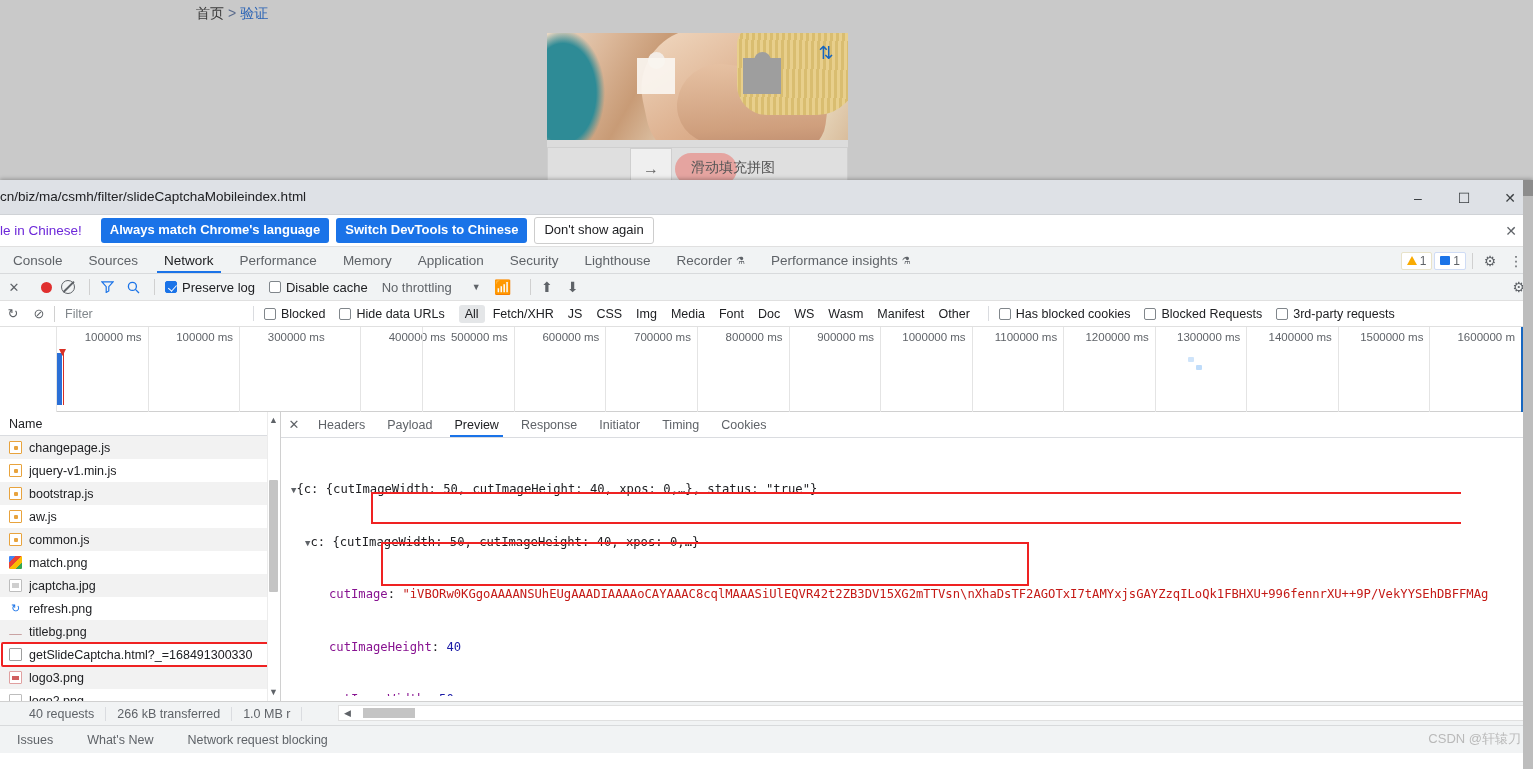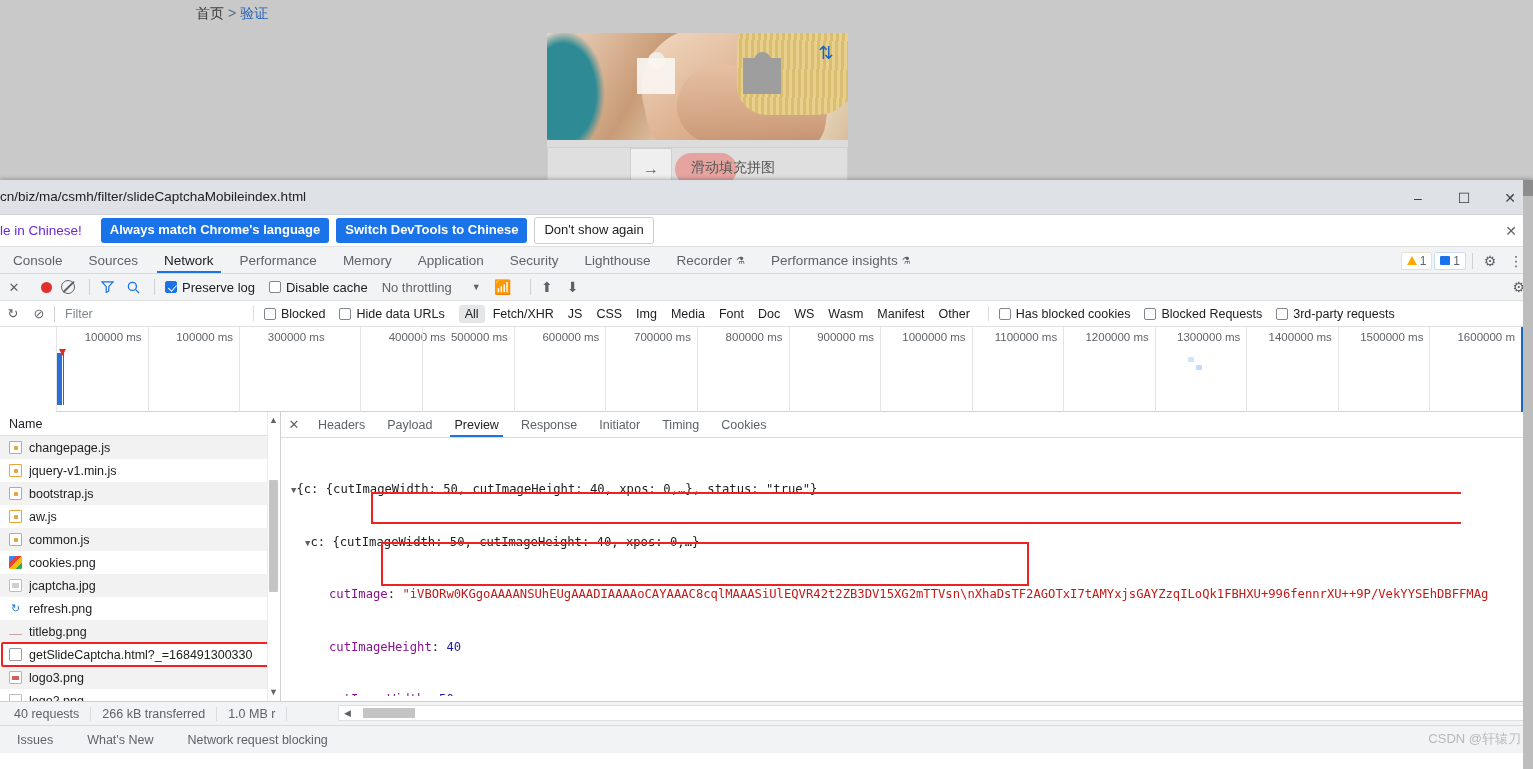--- a/index.html
+++ b/index.html
@@ -292,21 +292,21 @@
   .str { color:#c41a16; }
   .pl { color:#202124; }
   .hl-rect { position:absolute; border:2.5px solid #ef2222; pointer-events:none; }
 
   
   .dt-status {
     position:relative; height:24px; background:#f1f3f4; border-top:1px solid #d0d0d0;
     display:flex; align-items:center; font-size:12.5px; color:#5f6368;
   }
   .st-seg { padding:0 11px; border-right:1px solid #dadce0; white-space:nowrap;}
-  .st-first { padding-left:14px; }
+  .st-first { padding-left:29px; }
   .hscroll-track { position:absolute; left:338px; right:0; top:3px; height:16px; background:#fff; border:1px solid #e0e0e0;}
   .hscroll-thumb { position:absolute; left:24px; top:2px; width:52px; height:10px; background:#c4c4c4;}
   .hscroll-arrow { position:absolute; left:5px; top:2px; font-size:9px; color:#5f6368;}
 
   .dt-drawer {
     position:relative; height:28px; background:#f1f3f4; border-top:1px solid #d8dadc;
     display:flex; align-items:center; font-size:12.5px; color:#5f6368;
   }
   .dr-item { padding:0 17px; }
   .watermark {
@@ -587,21 +587,21 @@
           <div class="req-row">
             <span class="ric ric-js"></span>
             <span style="overflow: hidden; text-overflow: clip;">aw.js</span>
           </div>
           <div class="req-row">
             <span class="ric ric-js"></span>
             <span style="overflow: hidden; text-overflow: clip;">common.js</span>
           </div>
           <div class="req-row">
             <span class="ric ric-img"></span>
-            <span style="overflow: hidden; text-overflow: clip;">cookies.png</span>
+            <span style="overflow: hidden; text-overflow: clip;">match.png</span>
           </div>
           <div class="req-row">
             <span class="ric ric-jpg"></span>
             <span style="overflow: hidden; text-overflow: clip;">jcaptcha.jpg</span>
           </div>
           <div class="req-row">
             <span class="ric ric-refresh">↻</span>
             <span style="overflow: hidden; text-overflow: clip;">refresh.png</span>
           </div>
           <div class="req-row">

